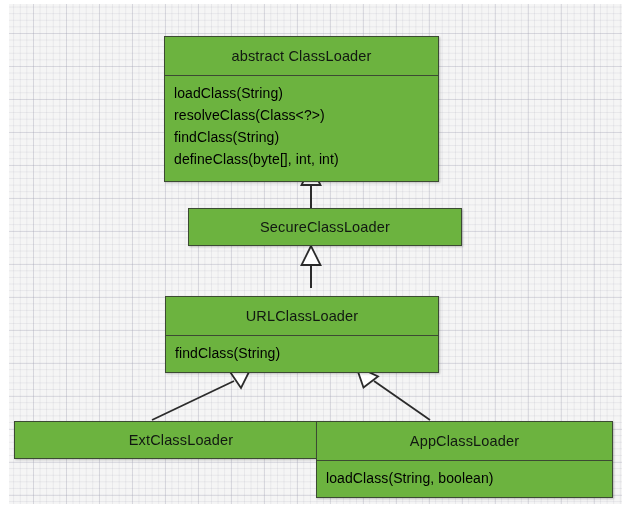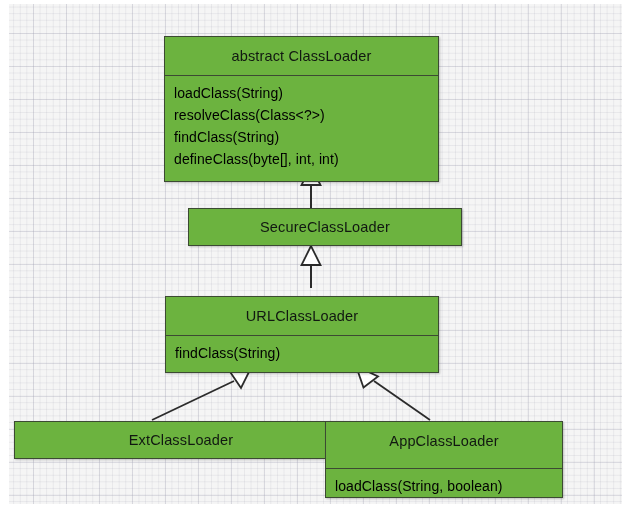--- a/index.html
+++ b/index.html
@@ -89,21 +89,21 @@
 
   
   #box-classloader      { left: 164px; top: 36px;  width: 275px; height: 146px; }
   #box-classloader .uml-title   { height: 38px; }
   #box-secureclassloader{ left: 165px; top: 208px; width: 274px; height: 38px; margin-left: 23px; }
   #box-secureclassloader .uml-title { height: 100%; }
   #box-urlclassloader   { left: 165px; top: 296px; width: 274px; height: 77px; }
   #box-urlclassloader .uml-title { height: 38px; }
   #box-extclassloader   { left: 14px;  top: 421px; width: 334px; height: 38px; }
   #box-extclassloader .uml-title { height: 100%; }
-  #box-appclassloader   { left: 325px; top: 421px; width: 238px; height: 77px; gap: 8px; }
+  #box-appclassloader   { left: 316px; top: 421px; width: 297px; height: 77px; }
   #box-appclassloader .uml-title { height: 38px; }
 
   .edge-layer {
     position: absolute;
     left: 0; top: 0;
     width: 631px;
     height: 518px;
     pointer-events: none;
   }
 </style>

